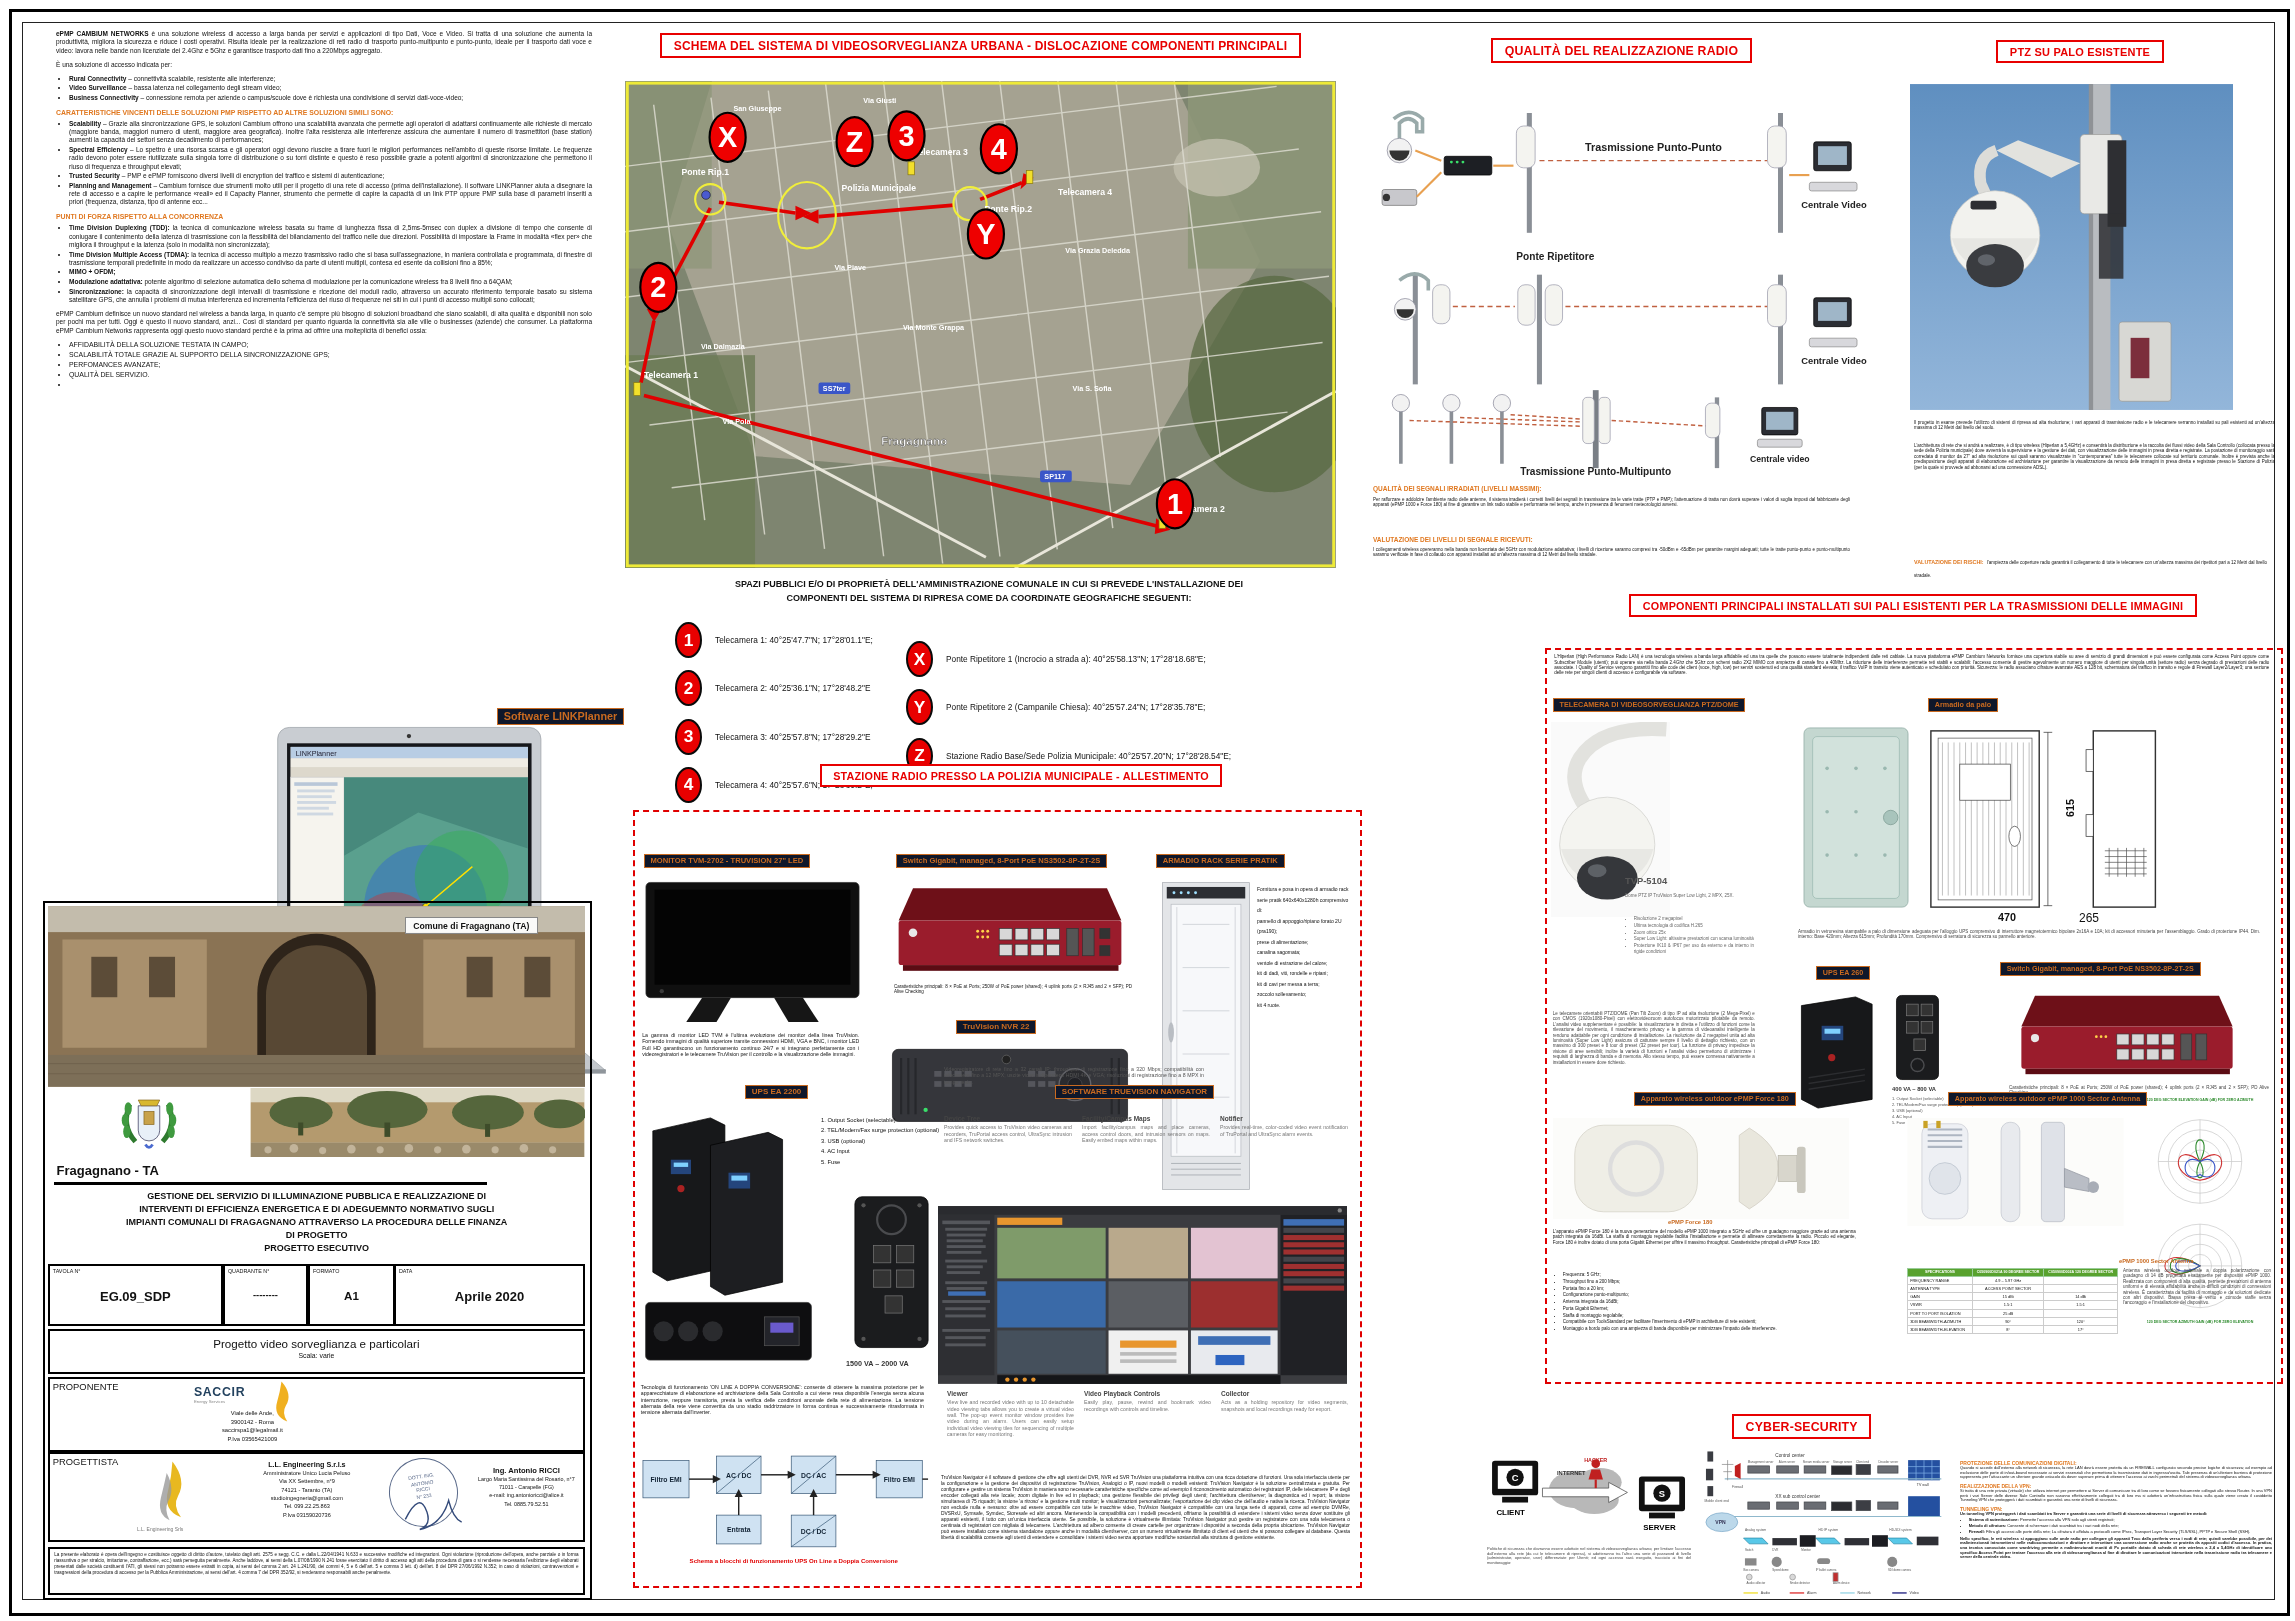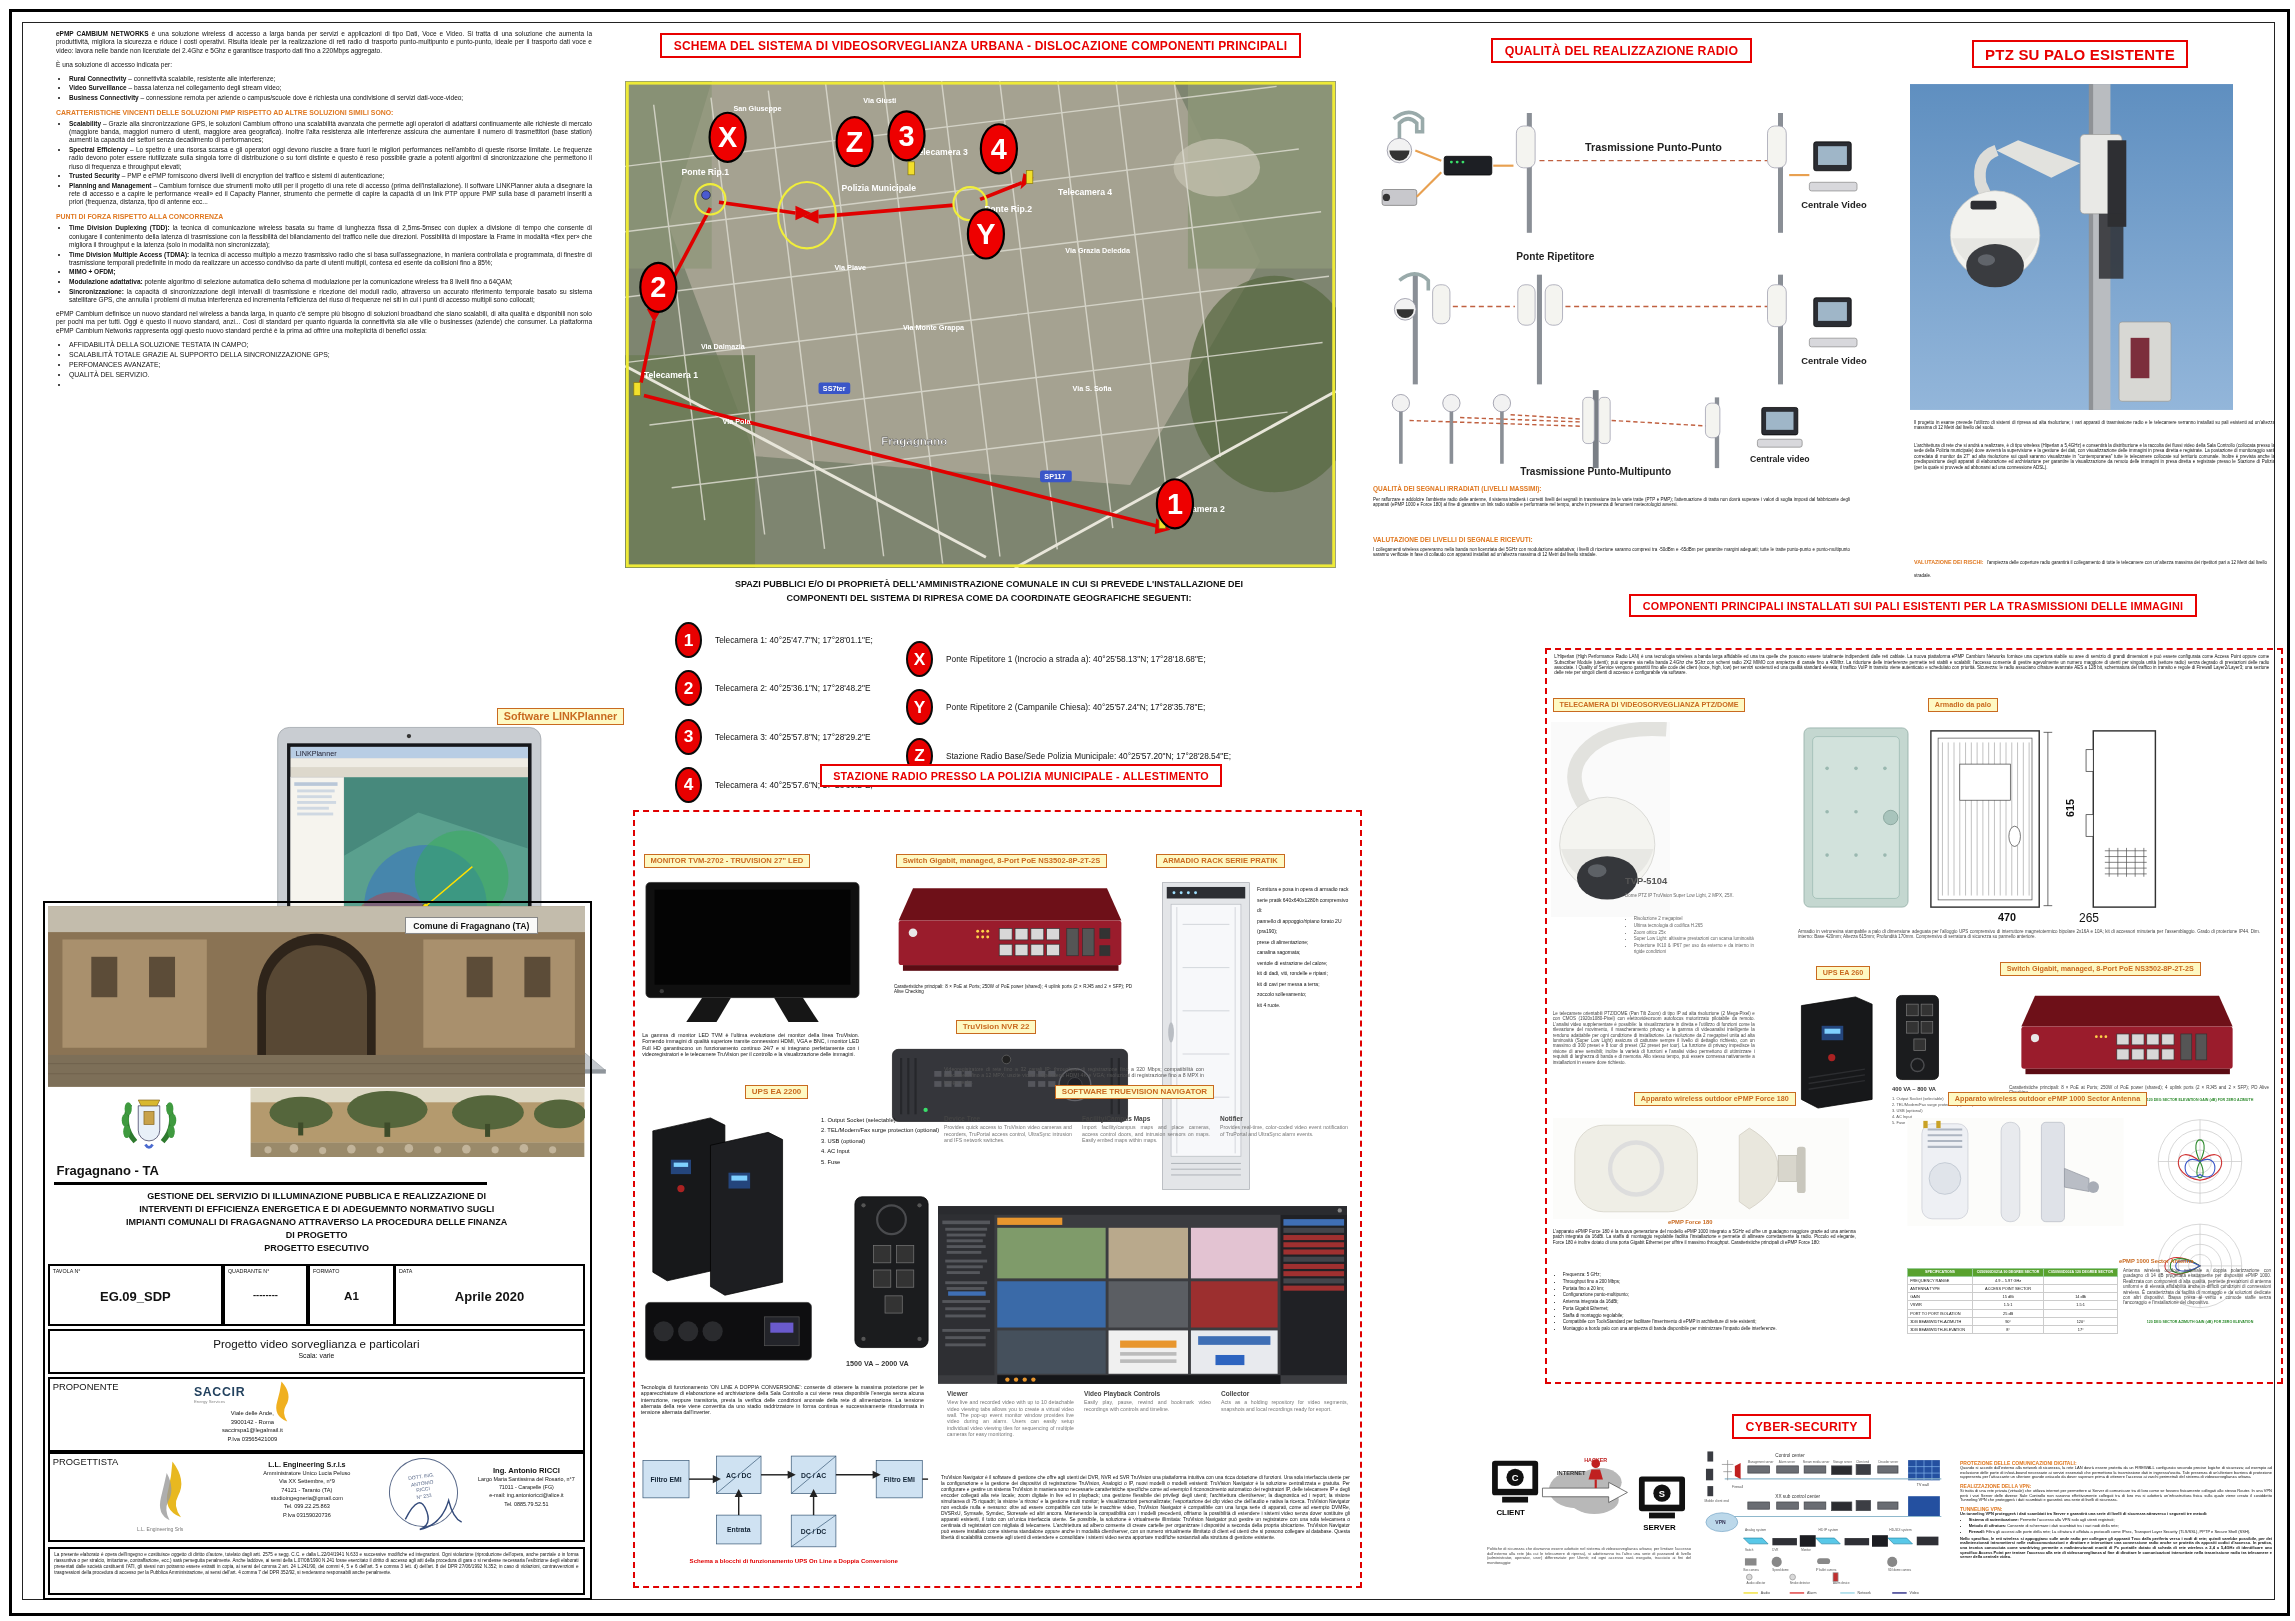--- a/index.html
+++ b/index.html
@@ -1,21 +1,21 @@
 <!DOCTYPE html>
 <html style="font-size:11.6px"><head>
 <meta charset="utf-8">
 <style>
   html,body{margin:0;padding:0;background:#888;}
   .sheet{position:relative;width:2295px;height:1621px;background:#ffffff;font-family:"Liberation Sans",sans-serif;color:#111;overflow:hidden;}
   .ab{position:absolute;}
   .frameO{left:8.7px;top:8.7px;width:2275px;height:1601px;border:3.6px solid #000;}
   .frameI{left:21.7px;top:21.7px;width:2251px;height:1576px;border:0.7px solid #222;}
   .rt{display:inline-block;border:2.2px solid #e80000;color:#e80000;font-weight:bold;background:#fff;padding:3.6px 11.6px;letter-spacing:0.2px;}
-  .ol{display:inline-block;border:1.4px solid #c96a20;color:#c96a20;font-weight:bold;background:#fef9c3;padding:1.4px 5.8px;}
+  .ol{display:inline-block;border:1.4px solid #c96a20;color:#c96a20;font-weight:bold;background:#0f172a;padding:1.4px 5.8px;}
   .tx{font-size:6.5px;line-height:1.27;text-align:justify;margin:0 0 5.8px 0;}
   .t7{font-size:5.2px;line-height:1.22;text-align:justify;}
   .t6{font-size:4.5px;line-height:1.2;text-align:justify;}
   .t5{font-size:4px;line-height:1.18;text-align:justify;}
   .oh{color:#e07820;font-weight:bold;font-size:6.9px;margin:6.5px 0 4.3px 0;}
   .oh2{color:#e07820;font-weight:bold;}
   ul{margin:0 0 5.8px 0;padding-left:13px;}
   li{margin-bottom:1.4px;}
   .mkc{border-radius:50%;background:#e80000;border:2.2px solid #0a0a0a;color:#fff;font-weight:bold;display:flex;align-items:center;justify-content:center;}
   .coordrow{display:flex;align-items:center;margin-bottom:12.3px;}
@@ -650,21 +650,21 @@
         <text x="565" y="528" text-anchor="middle" font-size="12" font-weight="bold" fill="#222">Centrale video</text>
       </g>
     </svg>
   </div>
   <div class="ab oh2" style="left:1373px;top:485px;font-size:6.5px;">QUALITÀ DEI SEGNALI IRRADIATI (LIVELLI MASSIMI):</div>
   <div class="ab t6" style="left:1373px;top:497px;width:477px;">Per rafforzare e addolcire l'ambiente radio delle antenne, il sistema irradierà i corretti livelli dei segnali in trasmissione tra le varie tratte (PTP e PMP); l'attenuazione di tratta non dovrà superare i valori di soglia imposti dal fabbricante degli apparati (ePMP 1000 e Force 180) al fine di garantire un link radio stabile e performante nel tempo, anche in presenza di fenomeni meteorologici avversi.</div>
   <div class="ab oh2" style="left:1373px;top:536px;font-size:6.5px;">VALUTAZIONE DEI LIVELLI DI SEGNALE RICEVUTI:</div>
   <div class="ab t6" style="left:1373px;top:547px;width:477px;">I collegamenti wireless opereranno nella banda non licenziata dei 5GHz con modulazione adattativa; i livelli di ricezione saranno compresi tra -50dBm e -65dBm per garantire margini adeguati; tutte le tratte punto-punto e punto-multipunto saranno verificate in fase di collaudo con apparati installati ad un'altezza massima di 12 Metri dal livello stradale.</div>
 
   <div class="ab" style="left:1921px;top:40px;width:318px;text-align:center;">
-    <span class="rt" style="font-size:15px;">PTZ SU PALO ESISTENTE</span>
+    <span class="rt" style="font-size:11px;">PTZ SU PALO ESISTENTE</span>
   </div>
   <div class="ab" style="left:1910px;top:84px;">
     <svg width="323" height="326" viewBox="0 0 448 452">
       <defs>
           <linearGradient id="sky" x1="0" y1="0" x2="0" y2="1">
             <stop offset="0" stop-color="#5f8fc0"></stop>
             <stop offset="1" stop-color="#93b6da"></stop>
           </linearGradient>
         </defs>
       <rect width="448" height="452" fill="url(#sky)"></rect>

